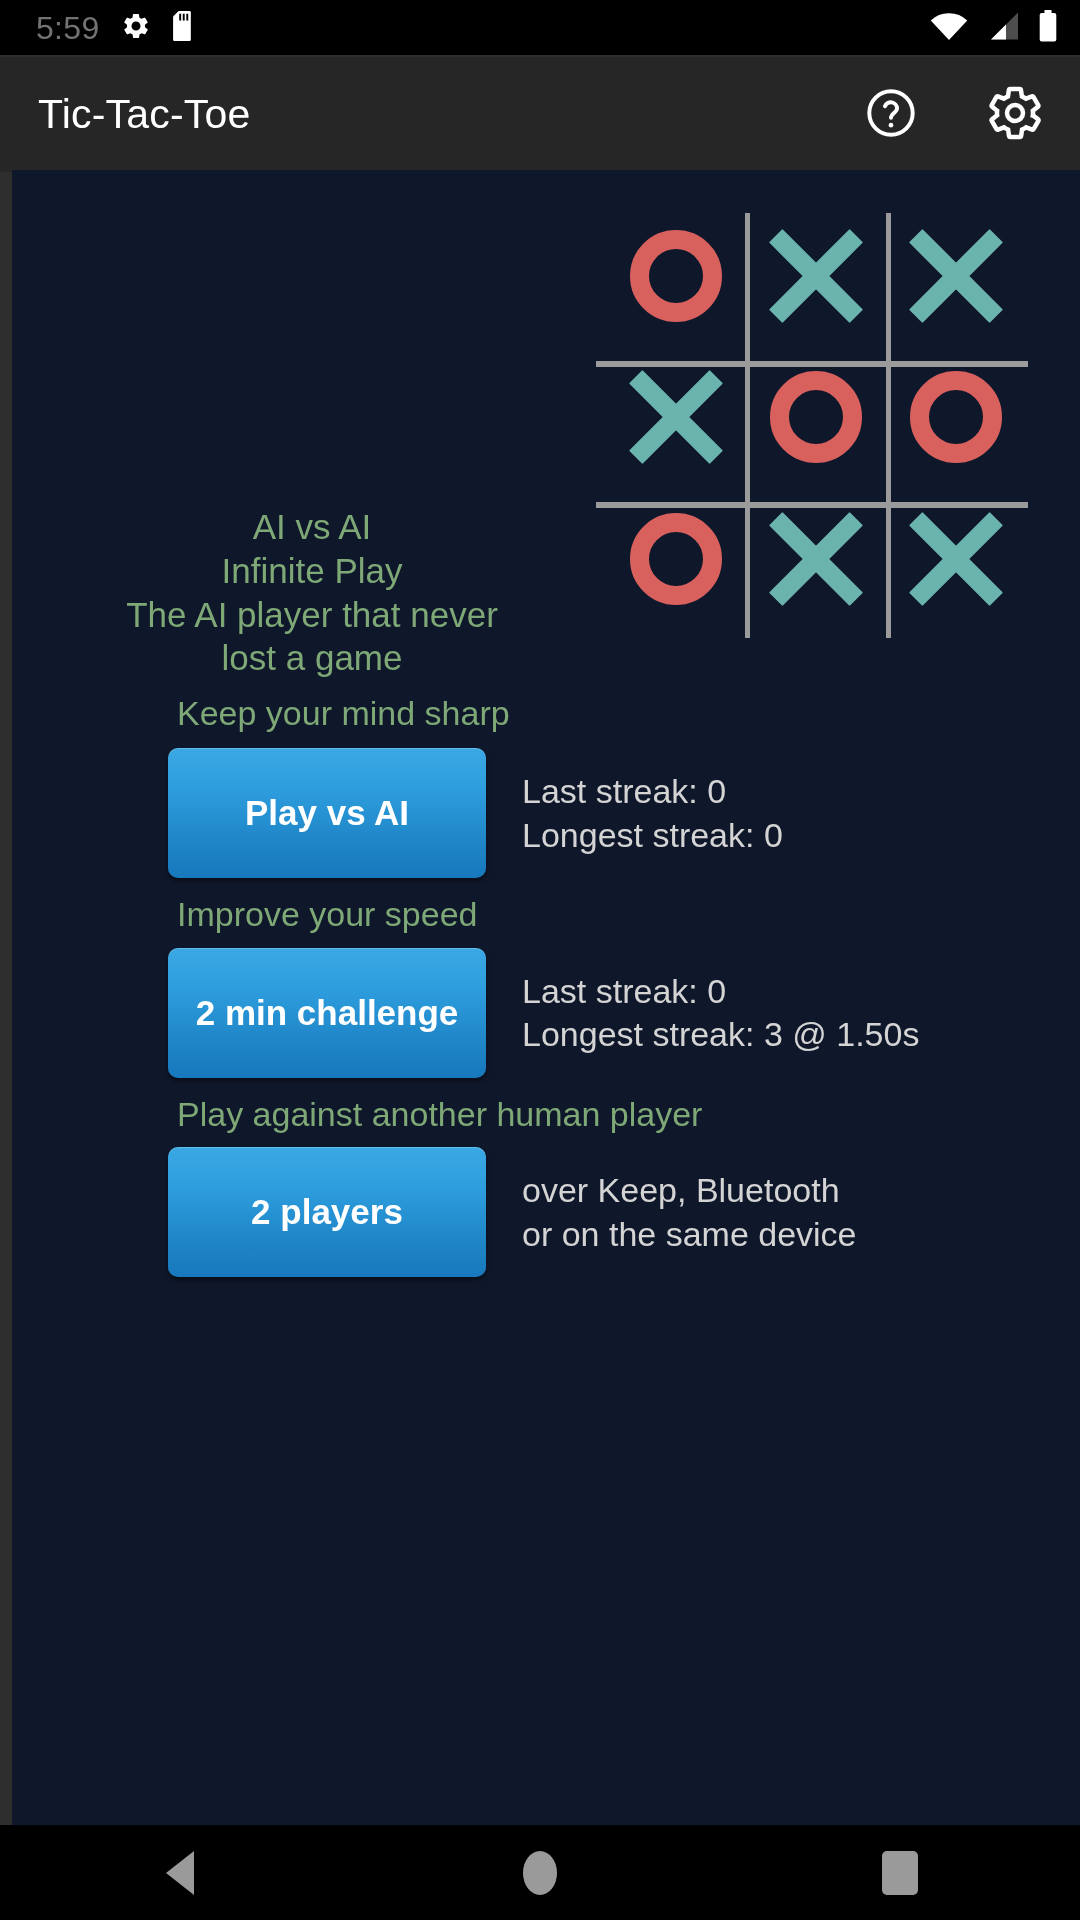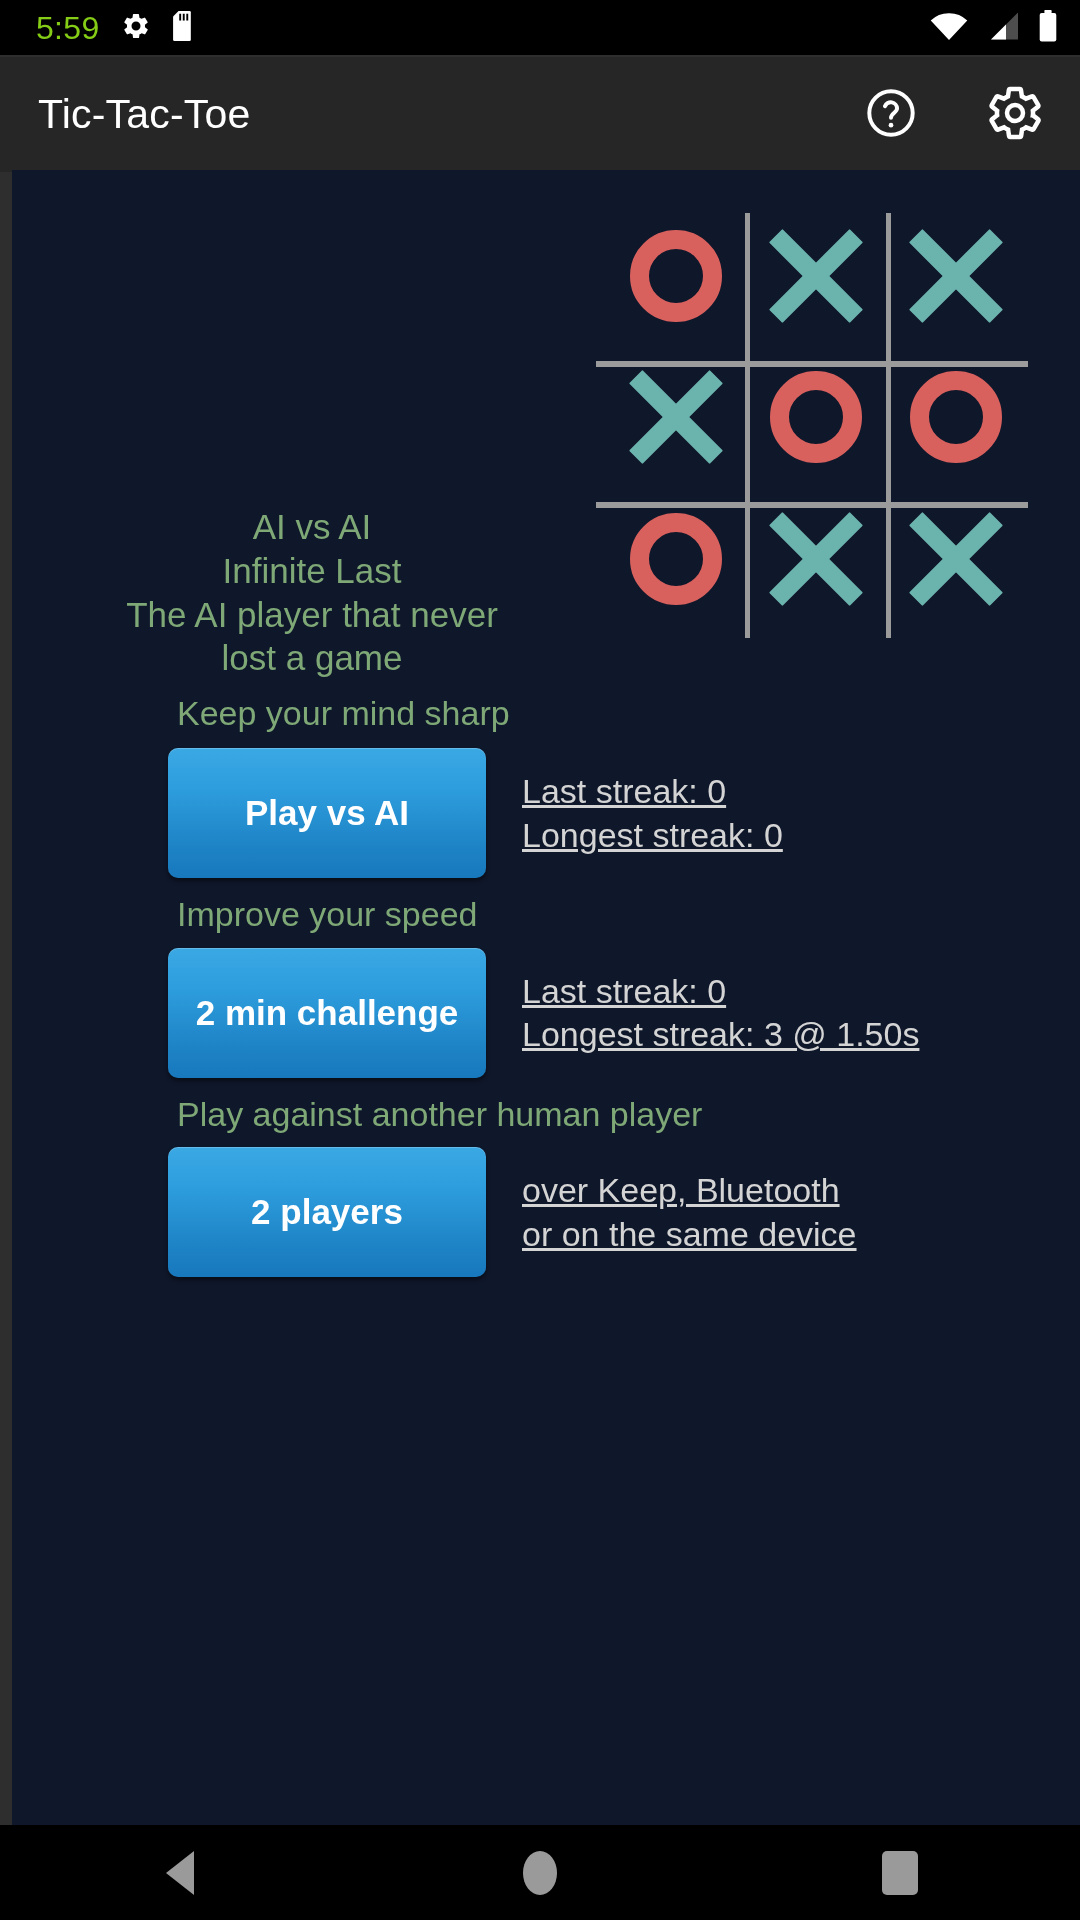--- a/index.html
+++ b/index.html
@@ -11,21 +11,21 @@
   }
   #screen { position:relative; width:1080px; height:1920px; background:#2e2e2e; }
 
   
   .status-bar{
     position:absolute; top:0; left:0; width:1080px; height:55px;
     background:#000; display:flex; align-items:center;
     padding:0 22px 0 36px;
   }
   .status-left{ display:flex; align-items:center; gap:22px; }
-  .status-clock{ color:#84cc16; font-size:32px; letter-spacing:.3px; line-height:1; }
+  .status-clock{ color:#737373; font-size:32px; letter-spacing:.3px; line-height:1; }
   .status-right{ margin-left:auto; display:flex; align-items:center; gap:18px; }
 
   
   .app-bar{
     position:absolute; top:57px; left:0; width:1080px; height:115px;
     background:#262626; display:flex; align-items:center; padding:0 34px 0 38px;
   }
   .app-title{ color:#fff; font-size:41px; font-weight:400; letter-spacing:.2px; }
   .app-actions{ margin-left:auto; display:flex; align-items:center; gap:62px; }
   .icon-btn{ display:flex; align-items:center; justify-content:center; width:62px; height:62px; }
@@ -91,21 +91,21 @@
     width:318px; height:130px; border:none; cursor:pointer;
     border-radius:10px;
     background:linear-gradient(180deg,#3aa8e3 0%, #2e9ede 30%, #1e84c6 75%, #1878bd 100%);
     box-shadow:0 3px 4px rgba(0,0,0,.45), inset 0 1px 0 rgba(255,255,255,.22);
     color:#fff; font-size:35px; font-weight:bold;
     font-family:"Liberation Sans", sans-serif;
     display:flex; align-items:center; justify-content:center;margin-left:8px;
   }
   .mode-stats{
     margin-left:36px; padding-top:22px;
-    color:#d4d4d4; font-size:34px; line-height:1.28;text-decoration:underline;
+    color:#d4d4d4; font-size:34px; line-height:1.28;
   }
   .mode-stats div{ white-space:nowrap; }
 
   .mode-1 .mode-head{ margin-bottom:16px; }
   .mode-2{ margin-top:18px; }
   .mode-3{ margin-top:18px; }
 
   
   .nav-bar{
     position:absolute; bottom:0; left:0; width:1080px; height:95px;
@@ -184,21 +184,21 @@
       </div>
     </div>
   </div>
 
   <div class="content">
 
     <div class="hero">
 
       <div class="tagline">
         <div>AI vs AI</div>
-        <div>Infinite Last</div>
+        <div>Infinite Play</div>
         <div>The AI player that never</div>
         <div>lost a game</div>
       </div>
 
       <div class="board">
         <div class="gline v v1"></div>
         <div class="gline v v2"></div>
         <div class="gline h h1"></div>
         <div class="gline h h2"></div>
 

